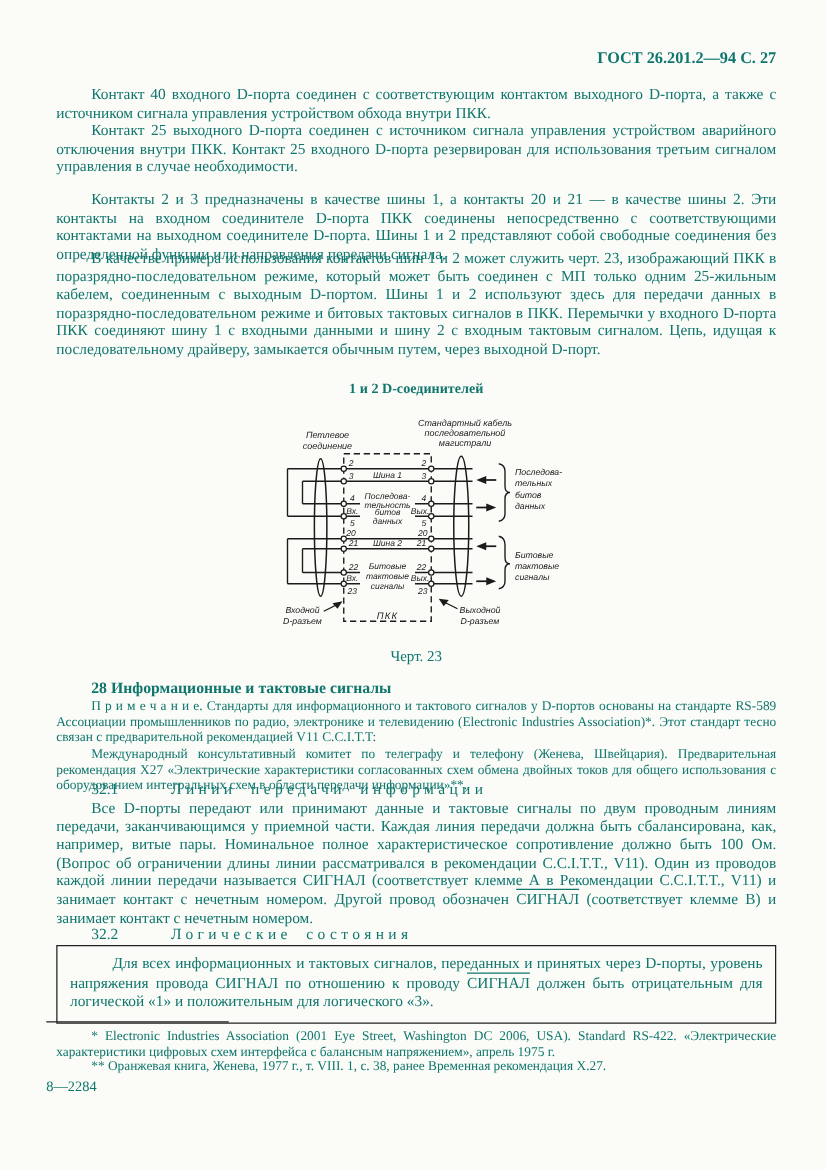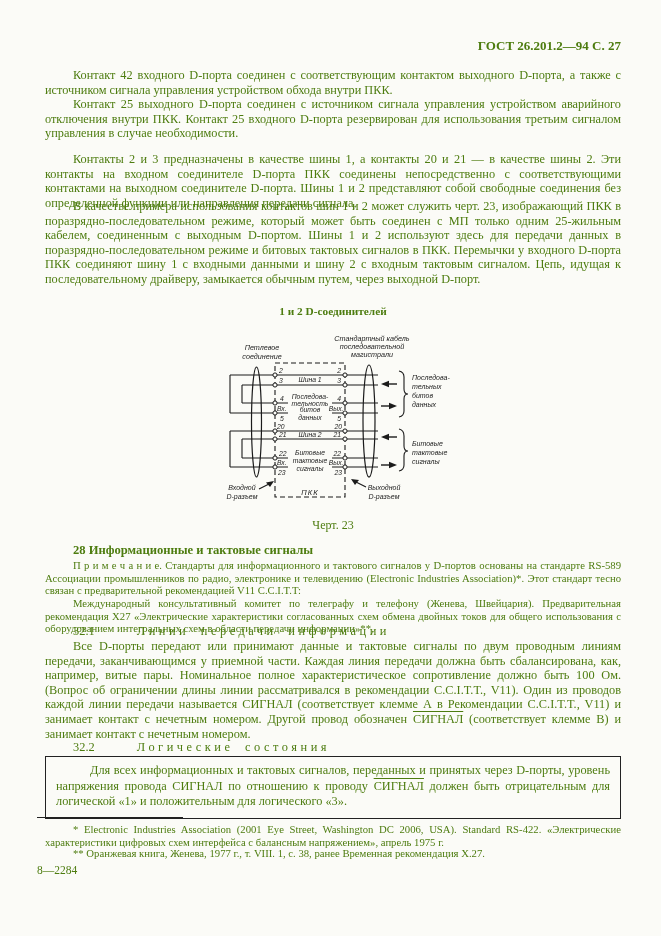--- a/index.html
+++ b/index.html
@@ -1,16 +1,16 @@
 <!DOCTYPE html>
 <html><head>
 <meta charset="utf-8">
 <style>
   html,body{margin:0;padding:0;background:#e8e8e4;}
-  .page{position:relative;width:661px;height:936px;background:#fbfbf7;color:#4d7c0f;
+  .page{position:relative;width:661px;height:936px;background:#fbfbf7;color:#0f766e;
         font-family:"Liberation Serif", serif;overflow:hidden;margin:0 auto;}
   .content{position:absolute;left:45px;top:0;width:576px;}
   .blk{position:absolute;width:576px;}
   .hdr{font-weight:bold;font-size:13px;text-align:right;}
   .body-par{font-size:12.3px;line-height:14.6px;text-align:justify;text-indent:28px;}
   .fig-title{font-weight:bold;font-size:11.3px;line-height:13px;text-align:center;}
   .caption{font-size:12px;text-align:center;}
   .h-bold{font-weight:bold;font-size:12.6px;text-indent:28px;}
   .note{font-size:10.7px;line-height:12.7px;text-align:justify;text-indent:28px;}
   .h-sp{font-size:12.4px;text-indent:28px;}
@@ -27,21 +27,21 @@
   .dthin{stroke:#1b1b1b;stroke-width:1.2;fill:none;}
 </style>
 </head>
 <body>
 
 <div class="page">
   <div class="content">
 
     <div class="blk hdr" style="top:38px">ГОСТ 26.201.2—94 С. 27</div>
 
-    <div class="blk body-par" style="top:68px">Контакт 42 входного D-порта соединен с соответствующим контактом выходного D-порта, а также с источником сигнала управления устройством обхода внутри ПКК.</div>
+    <div class="blk body-par" style="top:68px">Контакт 40 входного D-порта соединен с соответствующим контактом выходного D-порта, а также с источником сигнала управления устройством обхода внутри ПКК.</div>
     <div class="blk body-par" style="top:97px">Контакт 25 выходного D-порта соединен с источником сигнала управления устройством аварийного отключения внутри ПКК. Контакт 25 входного D-порта резервирован для использования третьим сигналом управления в случае необходимости.</div>
     <div class="blk body-par" style="top:152px">Контакты 2 и 3 предназначены в качестве шины 1, а контакты 20 и 21 — в качестве шины 2. Эти контакты на входном соединителе D-порта ПКК соединены непосредственно с соответствующими контактами на выходном соединителе D-порта. Шины 1 и 2 представляют собой свободные соединения без определенной функции или направления передачи сигнала.</div>
     <div class="blk body-par" style="top:199px">В качестве примера использования контактов шин 1 и 2 может служить черт. 23, изображающий ПКК в поразрядно-последовательном режиме, который может быть соединен с МП только одним 25-жильным кабелем, соединенным с выходным D-портом. Шины 1 и 2 используют здесь для передачи данных в поразрядно-последовательном режиме и битовых тактовых сигналов в ПКК. Перемычки у входного D-порта ПКК соединяют шину 1 с входными данными и шину 2 с входным тактовым сигналом. Цепь, идущая к последовательному драйверу, замыкается обычным путем, через выходной D-порт.</div>
 
     <div class="blk fig-title" style="top:305px">
       <div>1 и 2 D-соединителей</div>
     </div>
 
     <div class="blk caption" style="top:518px">Черт. 23</div>
 

